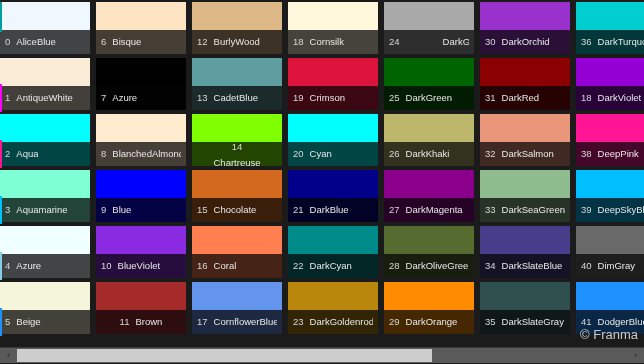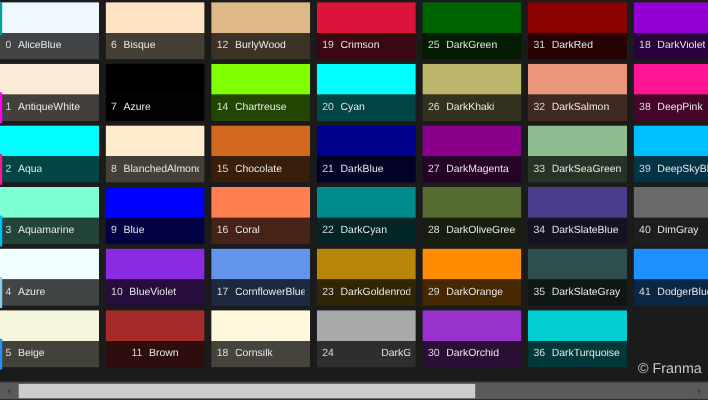--- a/index.html
+++ b/index.html
@@ -252,22 +252,31 @@
           <div class="tile-inner">
             <div class="swatch" style="background: rgb(222, 184, 135);"></div>
             <div class="label-band" style="background: rgb(60, 50, 37);">
               <span class="idx">12</span>
               <span class="cname">BurlyWood</span>
             </div>
           </div>
         </div>
         <div class="tile">
           <div class="tile-inner">
+            <div class="swatch" style="background: rgb(95, 158, 160);"></div>
+            <div class="label-band" style="background: rgb(27, 43, 44);">
+              <span class="idx">13</span>
+              <span class="cname">CadetBlue</span>
+            </div>
+          </div>
+        </div>
+        <div class="tile">
+          <div class="tile-inner">
             <div class="swatch" style="background: rgb(127, 255, 0);"></div>
-            <div class="label-band" style="background: rgb(35, 69, 2);">
+            <div class="label-band" style="background: rgb(35, 69, 2); flex-direction: column;">
               <span class="idx">14</span>
               <span class="cname">Chartreuse</span>
             </div>
           </div>
         </div>
         <div class="tile">
           <div class="tile-inner">
             <div class="swatch" style="background: rgb(210, 105, 30);"></div>
             <div class="label-band" style="background: rgb(57, 30, 10);">
               <span class="idx">15</span>

